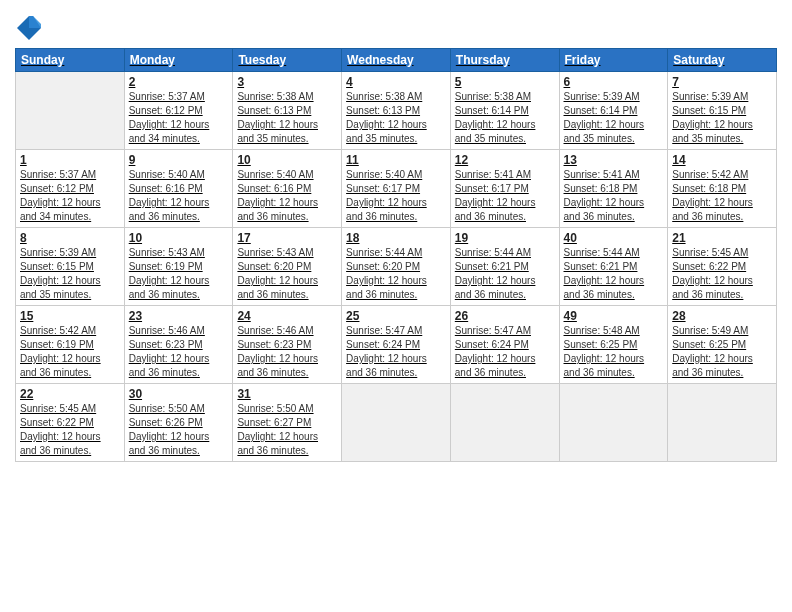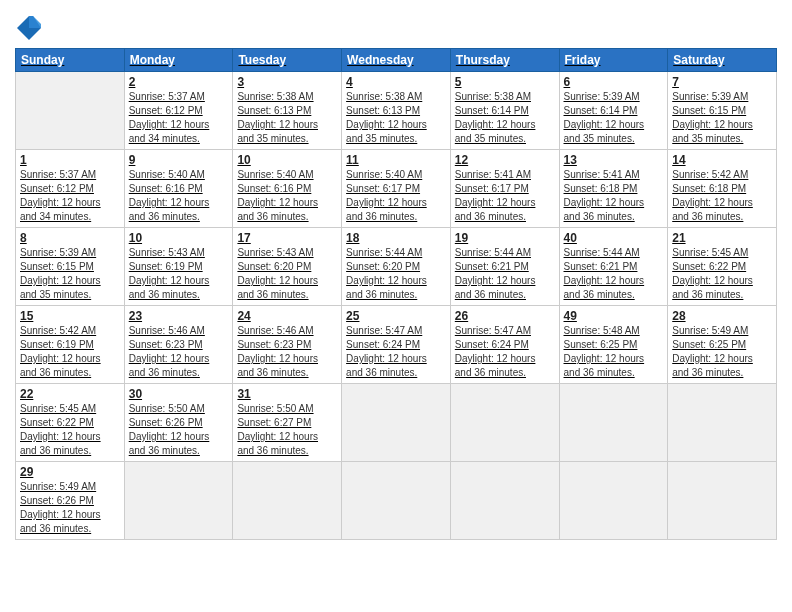--- a/index.html
+++ b/index.html
@@ -253,27 +253,15 @@
           </td>
           <td>
             <span class="day-num">31</span>
             <div class="day-info">Sunrise: 5:50 AM<br>Sunset: 6:27 PM<br>Daylight: 12 hours and 36 minutes.</div>
           </td>
           <td class="empty"></td>
           <td class="empty"></td>
           <td class="empty"></td>
           <td class="empty"></td>
         </tr>
-        <tr class="last-row">
-          <td>
-            <span class="day-num">29</span>
-            <div class="day-info">Sunrise: 5:49 AM<br>Sunset: 6:26 PM<br>Daylight: 12 hours and 36 minutes.</div>
-          </td>
-          <td class="empty"></td>
-          <td class="empty"></td>
-          <td class="empty"></td>
-          <td class="empty"></td>
-          <td class="empty"></td>
-          <td class="empty"></td>
-        </tr>
       </tbody>
   </table>
 </div>
 
 </body></html>

